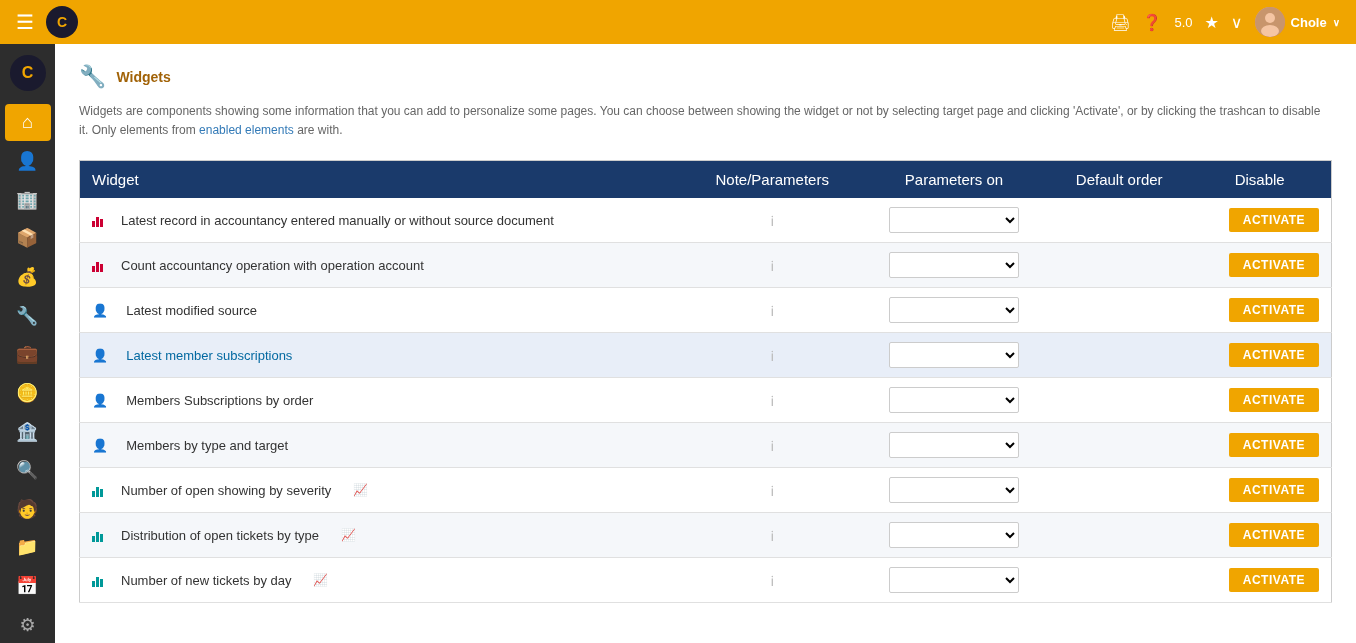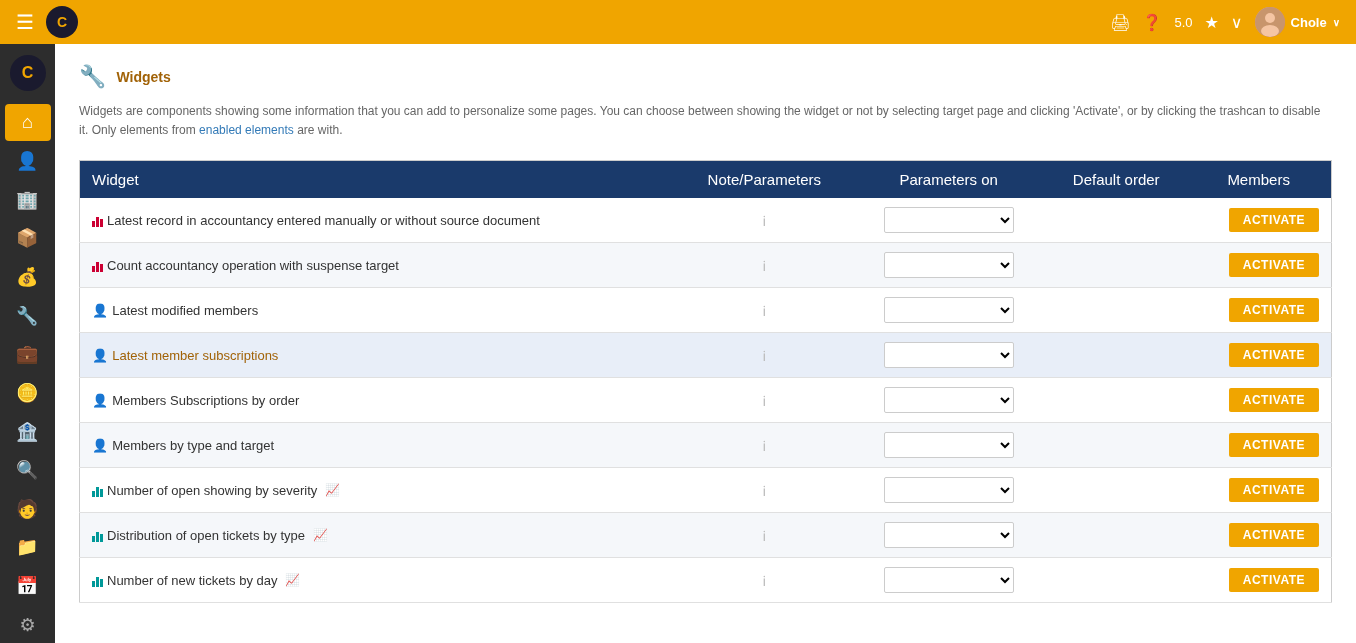--- a/index.html
+++ b/index.html
@@ -150,21 +150,21 @@
       background: white;
     }
     .widget-table tbody tr:nth-child(even) {
       background: #f5f7fa;
     }
     .widget-table tbody td {
       padding: 9px 12px;
       vertical-align: middle;
     }
     .widget-name {
-      display: flex; align-items: center; gap: 4px;
+      display: flex; align-items: center; gap: 18px;
       color: #333;
       font-size: 13px;
     }
     .info-icon {
       color: #bbb;
       font-size: 14px;
       cursor: pointer;
     }
     .activate-btn {
       background: #f0a500;
@@ -263,21 +263,21 @@
     <span>are with.</span>
   </p>
 
   <table class="widget-table">
     <thead>
       <tr>
         <th>Widget</th>
         <th>Note/Parameters</th>
         <th>Parameters on</th>
         <th>Default order</th>
-        <th>Members</th>
+        <th>Disable</th>
       </tr>
     </thead>
     <tbody id="widget-table-body">
     <tr>
     <td>
       <div class="widget-name">
         <span style="display:inline-flex;gap:1px;align-items:flex-end;height:14px;color:#cc0033">
       <span style="width:3px;height:6px;background:currentColor;display:inline-block;"></span>
       <span style="width:3px;height:10px;background:currentColor;display:inline-block;"></span>
       <span style="width:3px;height:8px;background:currentColor;display:currentColor;display:inline-block;"></span>
@@ -301,21 +301,21 @@
     </td>
   </tr>
         <tr>
     <td>
       <div class="widget-name">
         <span style="display:inline-flex;gap:1px;align-items:flex-end;height:14px;color:#cc0033">
       <span style="width:3px;height:6px;background:currentColor;display:inline-block;"></span>
       <span style="width:3px;height:10px;background:currentColor;display:inline-block;"></span>
       <span style="width:3px;height:8px;background:currentColor;display:currentColor;display:inline-block;"></span>
     </span>
-        <span>Count accountancy operation with suspense target</span>
+        <span>Count accountancy operation with operation account</span>
       </div>
     </td>
     <td class="td-center">
       <span class="info-icon" style="color:#bbb;font-size:14px;">ℹ</span>
     </td>
     <td class="td-center">
       <select class="page-select">
         <option value=""></option>
         <option value="home">Home</option>
         <option value="dashboard">Dashboard</option>
@@ -323,21 +323,21 @@
     </td>
     <td class="td-center"></td>
     <td class="td-right">
       <button class="activate-btn">ACTIVATE</button>
     </td>
   </tr>
         <tr>
     <td>
       <div class="widget-name">
         <span style="color:#777;font-size:13px;">👤</span>
-        <span>Latest modified members</span>
+        <span>Latest modified source</span>
       </div>
     </td>
     <td class="td-center">
       <span class="info-icon" style="color:#bbb;font-size:14px;">ℹ</span>
     </td>
     <td class="td-center">
       <select class="page-select">
         <option value=""></option>
         <option value="home">Home</option>
         <option value="dashboard">Dashboard</option>
@@ -345,21 +345,21 @@
     </td>
     <td class="td-center"></td>
     <td class="td-right">
       <button class="activate-btn">ACTIVATE</button>
     </td>
   </tr>
         <tr style="background: rgb(232, 238, 248);">
     <td>
       <div class="widget-name">
         <span style="color:#777;font-size:13px;">👤</span>
-        <a href="#" style="color:#a16207;text-decoration:none;">Latest member subscriptions</a>
+        <a href="#" style="color:#0369a1;text-decoration:none;">Latest member subscriptions</a>
       </div>
     </td>
     <td class="td-center">
       <span class="info-icon" style="color:#bbb;font-size:14px;">ℹ</span>
     </td>
     <td class="td-center">
       <select class="page-select">
         <option value=""></option>
         <option value="home">Home</option>
         <option value="dashboard">Dashboard</option>

